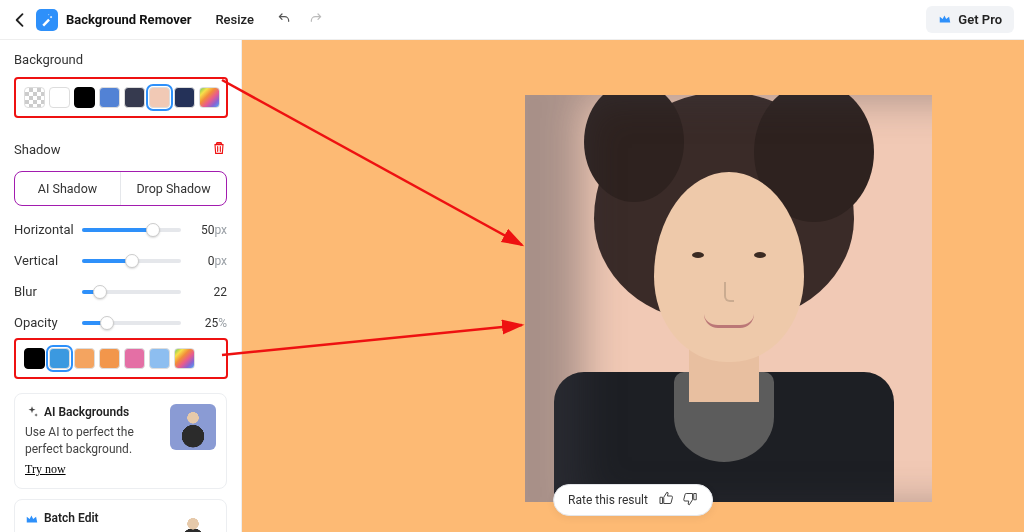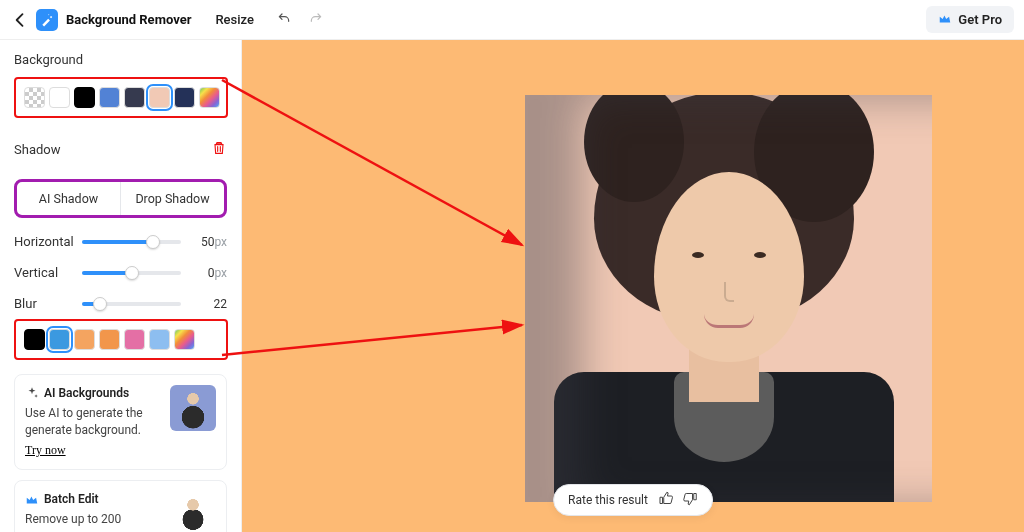--- a/index.html
+++ b/index.html
@@ -36,21 +36,21 @@
   .sw-darknavy { background:#243158; }
   .sw-rainbow { background:linear-gradient(135deg,#6ecb63,#f7e14a,#f28c3b,#e95b8d,#8a63d2,#4aa8f7);}
   .sw-blue2 {background:#3b99e0;}
   .sw-orange1{background:#f4a460;}
   .sw-orange2{background:#f2964b;}
   .sw-pink {background:#e46fa5;}
   .sw-sky{background:#8dbef0;}
 
   .shadow-head { display:flex; align-items:center; justify-content:space-between; margin-top:22px; }
   .shadow-head .del svg{width:16px;height:16px;fill:#e11;}
-  .seg { display:flex; border:3px solid #a21caf; border-radius:8px; overflow:hidden; margin-top:20px; }
+  .seg { display:flex; border:1px solid #a21caf; border-radius:8px; overflow:hidden; margin-top:12px; }
   .seg .seg-btn { flex:1; text-align:center; padding:9px 0; font-size:12.5px; color:#333; cursor:pointer; }
   .seg .seg-btn:first-child { border-right:1px solid #e5e7eb;}
 
   .slider-row { display:flex; align-items:center; justify-content:space-between; margin-top:16px; gap:8px; }
   .slider-row .lbl { width:60px; color:#333; font-size:13px;}
   .slider-row .track { position:relative; flex:1; height:4px; background:#e5e7eb; border-radius:3px; }
   .slider-row .fill { position:absolute; left:0; top:0; height:100%; background:#2e90fa; border-radius:3px;}
   .slider-row .thumb { position:absolute; top:50%; width:14px; height:14px; background:#fff; border:1px solid #ccc; border-radius:50%; transform:translate(-50%,-50%); box-shadow:0 1px 2px rgba(0,0,0,.15);}
   .slider-row .val { width:38px; text-align:right; font-size:12px; color:#333; }
   .slider-row .val .unit{color:#9aa0a6;}
@@ -167,20 +167,28 @@
       <div class="val"><span>0</span><span class="unit">px</span></div>
     </div>
     <div class="slider-row">
       <div class="lbl">Blur</div>
       <div class="track">
           <div class="fill" style="width:18%"></div>
           <div class="thumb" style="left:18%"></div>
         </div>
       <div class="val"><span>22</span><span class="unit"></span></div>
     </div>
+    <div class="slider-row">
+      <div class="lbl">Opacity</div>
+      <div class="track">
+          <div class="fill" style="width:25%"></div>
+          <div class="thumb" style="left:25%"></div>
+        </div>
+      <div class="val"><span>25</span><span class="unit">%</span></div>
+    </div>
 
     <div class="annot-box sh">
       <div class="swatch-row">
         <div class="swatch sw-black"></div>
         <div class="swatch sw-blue2 selected"></div>
         <div class="swatch sw-orange1"></div>
         <div class="swatch sw-orange2"></div>
         <div class="swatch sw-pink"></div>
         <div class="swatch sw-sky"></div>
         <div class="swatch sw-rainbow"></div>
@@ -188,21 +196,21 @@
     </div>
 
     <div class="card">
       <div class="txt">
         <div class="ct">
           <svg viewBox="0 0 24 24">
               <path d="M12 2l1.5 4.5L18 8l-4.5 1.5L12 14l-1.5-4.5L6 8l4.5-1.5zM19 14l.8 2.2L22 17l-2.2.8L19 20l-.8-2.2L16 17l2.2-.8z" fill="#444"></path>
             </svg>
           <span>AI Backgrounds</span>
         </div>
-        <div>Use AI to generate the generate background.</div>
+        <div>Use AI to perfect the perfect background.</div>
         <span class="link">Try now</span>
       </div>
       <div class="thumb-img"></div>
     </div>
 
     <div class="card batch" style="margin-top:10px">
       <div class="txt">
         <div class="ct ct-crown">
           <svg viewBox="0 0 24 24">
               <path d="M3 18h18l-2-10-5 4-3-6-3 6-5-4z"></path>

